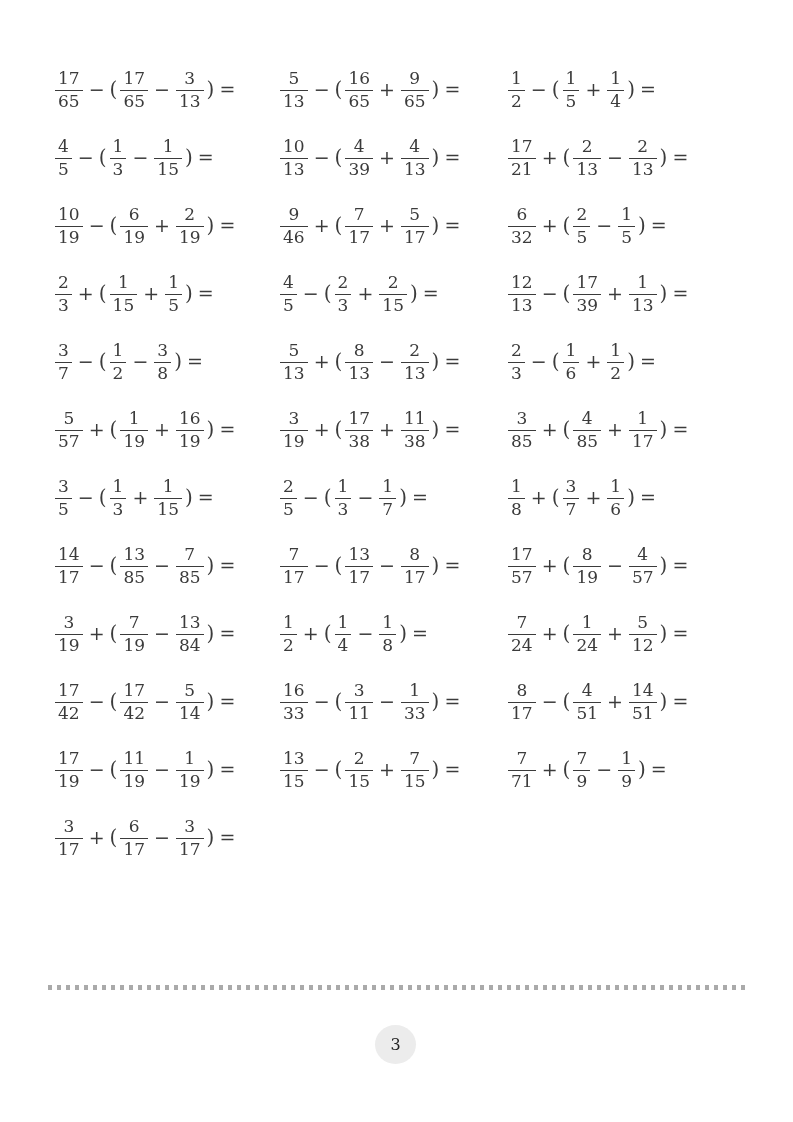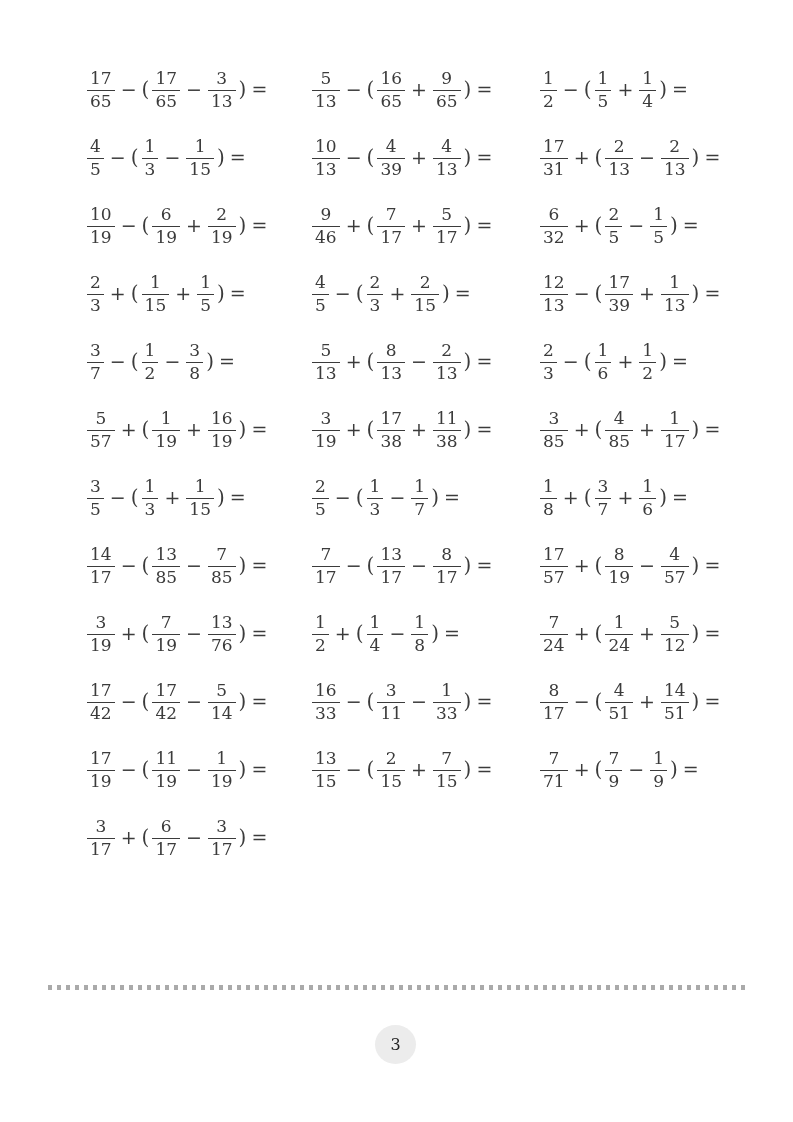--- a/index.html
+++ b/index.html
@@ -8,21 +8,21 @@
     width: 793px;
     height: 1122px;
     background: #ffffff;
     font-family: "DejaVu Serif", "Liberation Serif", serif;
     color: #3b3b3b;
     overflow: hidden;
   }
   .problems-grid {
     display: grid;
     grid-template-columns: 225px 228px auto;
-    padding: 56px 0 0 85px;
+    padding: 56px 0 0 53px;
   }
   .cell {
     height: 68px;
     display: flex;
     align-items: center;
   }
   .problem {
     display: flex;
     align-items: center;
     white-space: nowrap;
@@ -180,21 +180,21 @@
       </span>
       <span class="paren">)</span>
       <span class="eq">=</span>
     </div>
   </div>
 
   <div class="cell">
     <div class="problem">
       <span class="frac">
         <span class="num">17</span>
-        <span class="den">31</span>
+        <span class="den">21</span>
       </span>
       <span class="op">+</span>
       <span class="paren">(</span>
       <span class="frac">
         <span class="num">2</span>
         <span class="den">13</span>
       </span>
       <span class="op">−</span>
       <span class="frac">
         <span class="num">2</span>
@@ -609,21 +609,21 @@
       </span>
       <span class="op">+</span>
       <span class="paren">(</span>
       <span class="frac">
         <span class="num">7</span>
         <span class="den">19</span>
       </span>
       <span class="op">−</span>
       <span class="frac">
         <span class="num">13</span>
-        <span class="den">76</span>
+        <span class="den">84</span>
       </span>
       <span class="paren">)</span>
       <span class="eq">=</span>
     </div>
   </div>
 
   <div class="cell">
     <div class="problem">
       <span class="frac">
         <span class="num">1</span>

